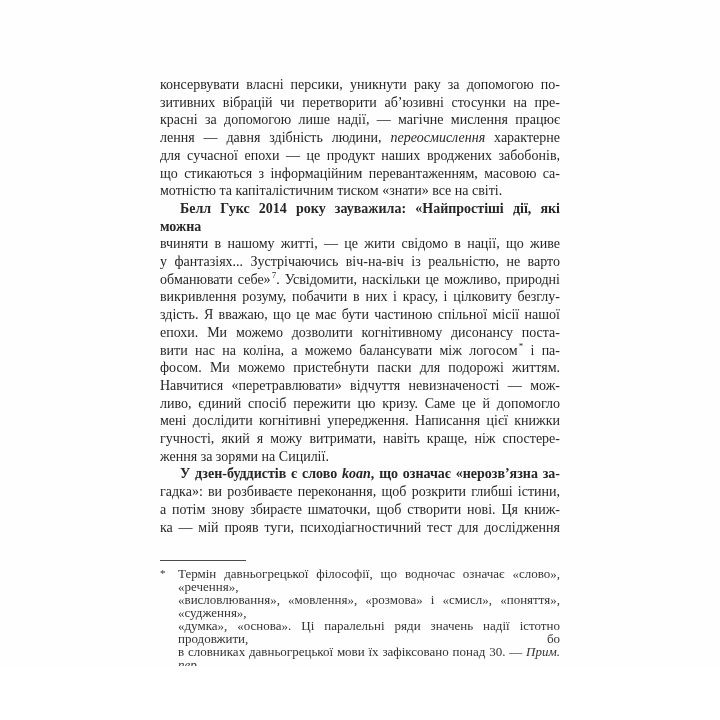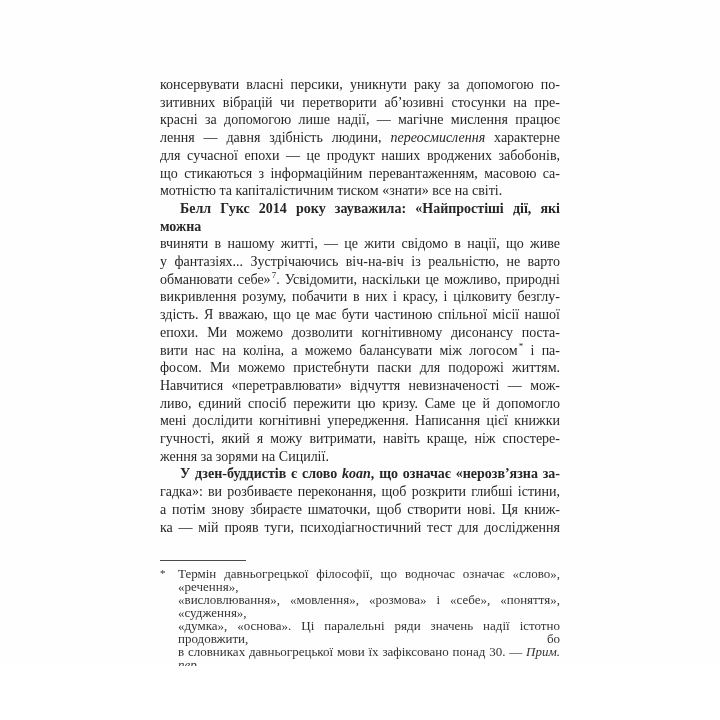--- a/index.html
+++ b/index.html
@@ -106,20 +106,20 @@
         <div class="line"><span>ка — мій прояв туги, психодіагностичний тест для дослідження</span></div>
       </div>
     </div>
 
   <div class="footnote-rule"></div>
 
   <div class="footnote">
     <span class="fn-marker">*</span>
     <div class="fn-lines" id="fn-lines">
         <div class="fn-line"><span>Термін давньогрецької філософії, що водночас означає «слово», «речення»,</span></div>
-        <div class="fn-line"><span>«висловлювання», «мовлення», «розмова» і «себе», «поняття», «судження»,</span></div>
+        <div class="fn-line"><span>«висловлювання», «мовлення», «розмова» і «смисл», «поняття», «судження»,</span></div>
         <div class="fn-line"><span>«думка», «основа». Ці паралельні ряди значень надії істотно продовжити, бо</span></div>
         <div class="fn-line last"><span>в словниках давньогрецької мови їх зафіксовано понад 30. — </span><em>Прим. пер.</em></div>
       </div>
   </div>
 
   <div class="page-number">17</div>
 </div>
 
 </body></html>

